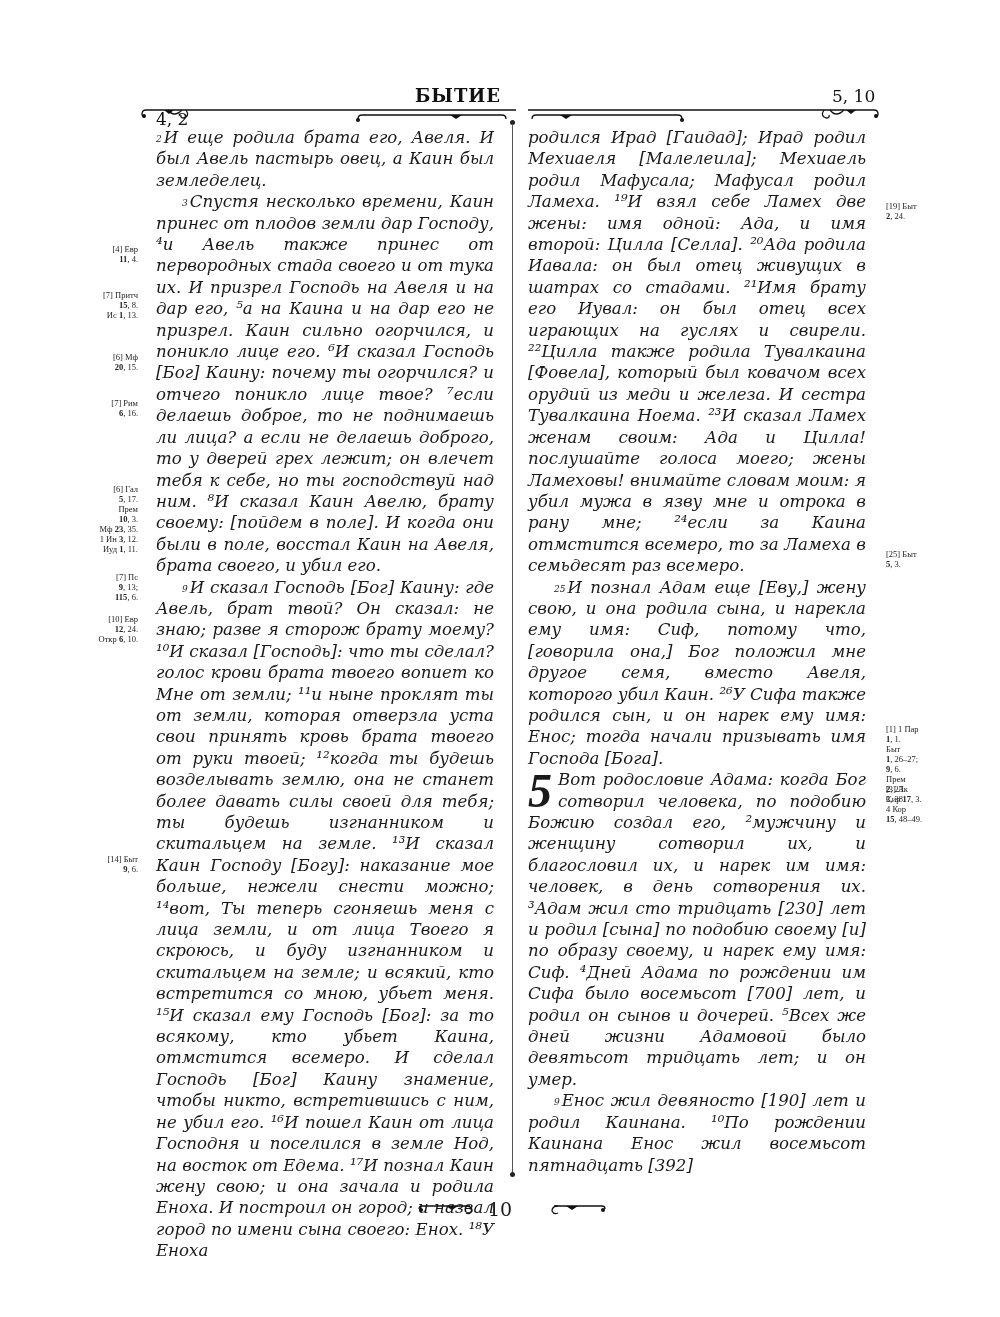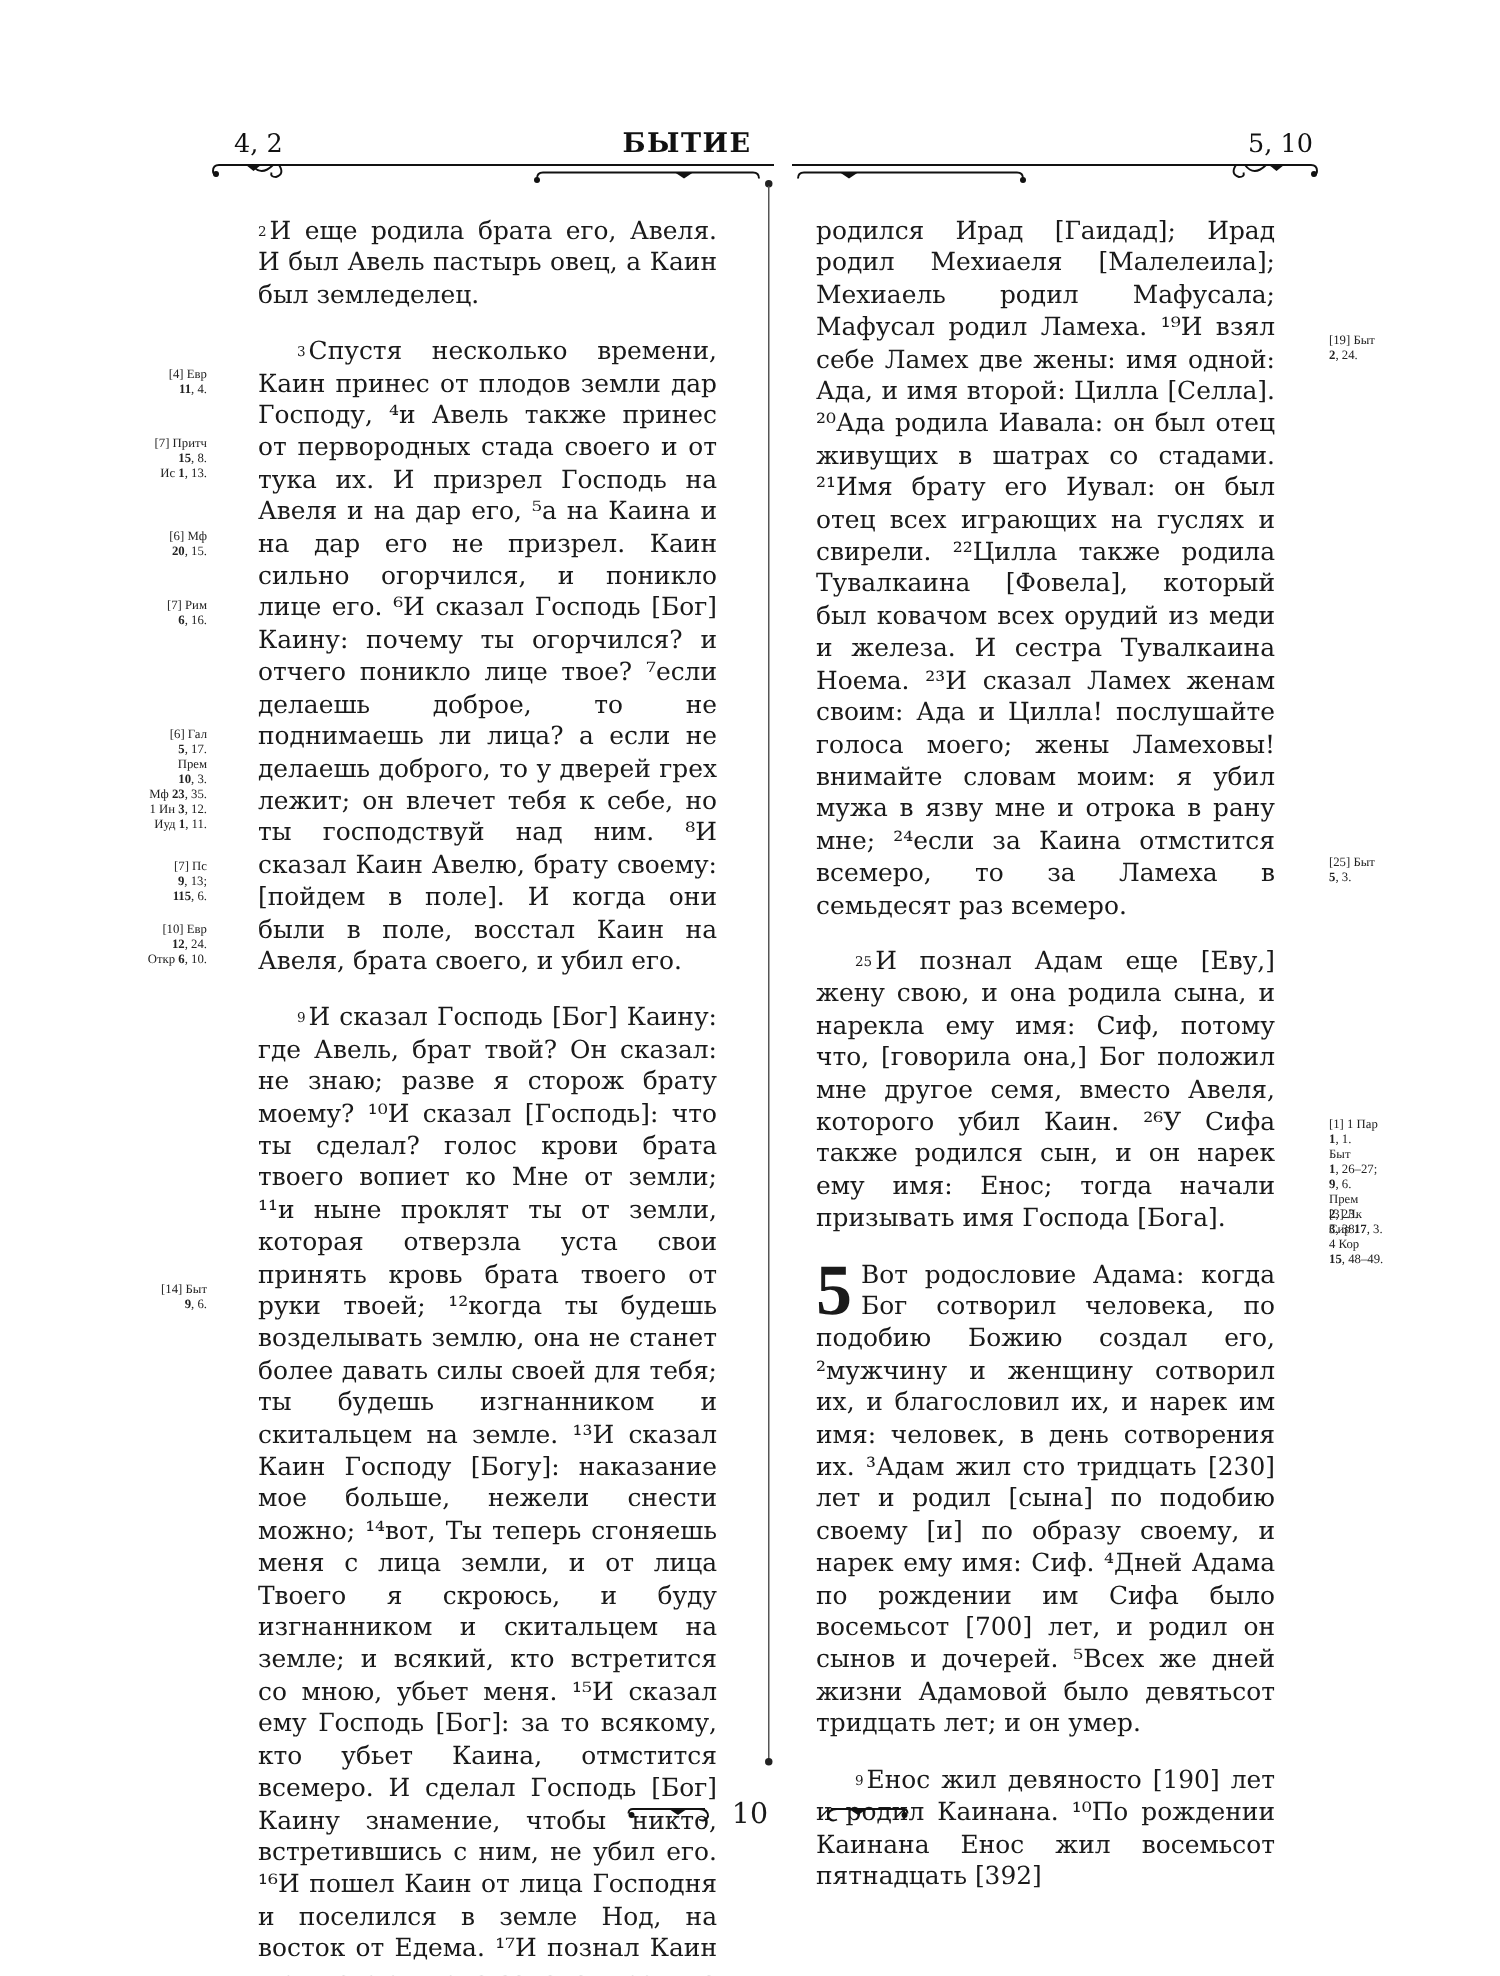--- a/index.html
+++ b/index.html
@@ -1,26 +1,26 @@
 <!DOCTYPE html>
 <html><head>
 <meta charset="utf-8">
 <style>
   html, body { margin:0; padding:0; background:#ffffff; }
   body { width:1000px; height:1317px; position:relative; overflow:hidden; color:#1a1a1a;
          font-family:"DejaVu Serif", "Liberation Serif", serif; }
   .hdr-left, .hdr-right, .hdr-title { position:absolute; top:86px; font-size:17px; color:#111; }
-  .hdr-left { left:156px; }
+  .hdr-left { left:156px;margin-top:23px; }
   .hdr-right { left:832px; }
   .hdr-title { left:0; width:916px; text-align:center; font-weight:bold; letter-spacing:1px; font-size:18px; top:85px;}
   .orn { position:absolute; }
   .col { position:absolute; top:127px; width:338px; font-size:16.6px; line-height:21.4px; text-align:justify; }
   .col-left { left:156px; }
   .col-right { left:528px; }
-  .col p { margin:16px; }
+  .col p { margin:0;font-style:italic; }
   .col p.ind { text-indent:26px; }
   .col p.cont { text-indent:0; }
   sup.v { font-size:9px; vertical-align:top; position:relative; top:2px; margin-right:2px; }
   .chap { float:left; font-size:48px; line-height:40px; font-weight:bold; margin:2px 6px 0 0; font-family:"Liberation Serif", serif; }
   .divider { position:absolute; left:512px; top:124px; width:1px; height:1050px; background:#555; }
   .dot-top { position:absolute; left:510px; top:120px; width:5px; height:5px; border-radius:50%; background:#222; }
   .dot-bot { position:absolute; left:510px; top:1172px; width:5px; height:5px; border-radius:50%; background:#222; }
   .refs { position:absolute; font-family:"Liberation Serif", serif; font-size:8.5px; line-height:10px; color:#222; }
   .refs-left { left:70px; width:68px; text-align:right; }
   .refs-right { left:886px; width:70px; text-align:left; }
@@ -114,21 +114,21 @@
     <div class="ref" style="top: 614px;">
       <div>[10] Евр</div>
       <div><b>12</b>, 24.</div>
       <div>Откр <b>6</b>, 10.</div>
     </div>
     <div class="ref" style="top: 854px;">
       <div>[14] Быт</div>
       <div><b>9</b>, 6.</div>
     </div>
   </div>
-<div class="refs refs-right" id="refs-right" style="top:0;height:926px;margin-top:20px;">
+<div class="refs refs-right" id="refs-right" style="top:0;height:926px;">
     <div class="ref" style="top: 201px;">
       <div>[19] Быт</div>
       <div><b>2</b>, 24.</div>
     </div>
     <div class="ref" style="top: 549px;">
       <div>[25] Быт</div>
       <div><b>5</b>, 3.</div>
     </div>
     <div class="ref" style="top: 724px;">
       <div>[1] 1 Пар</div>

